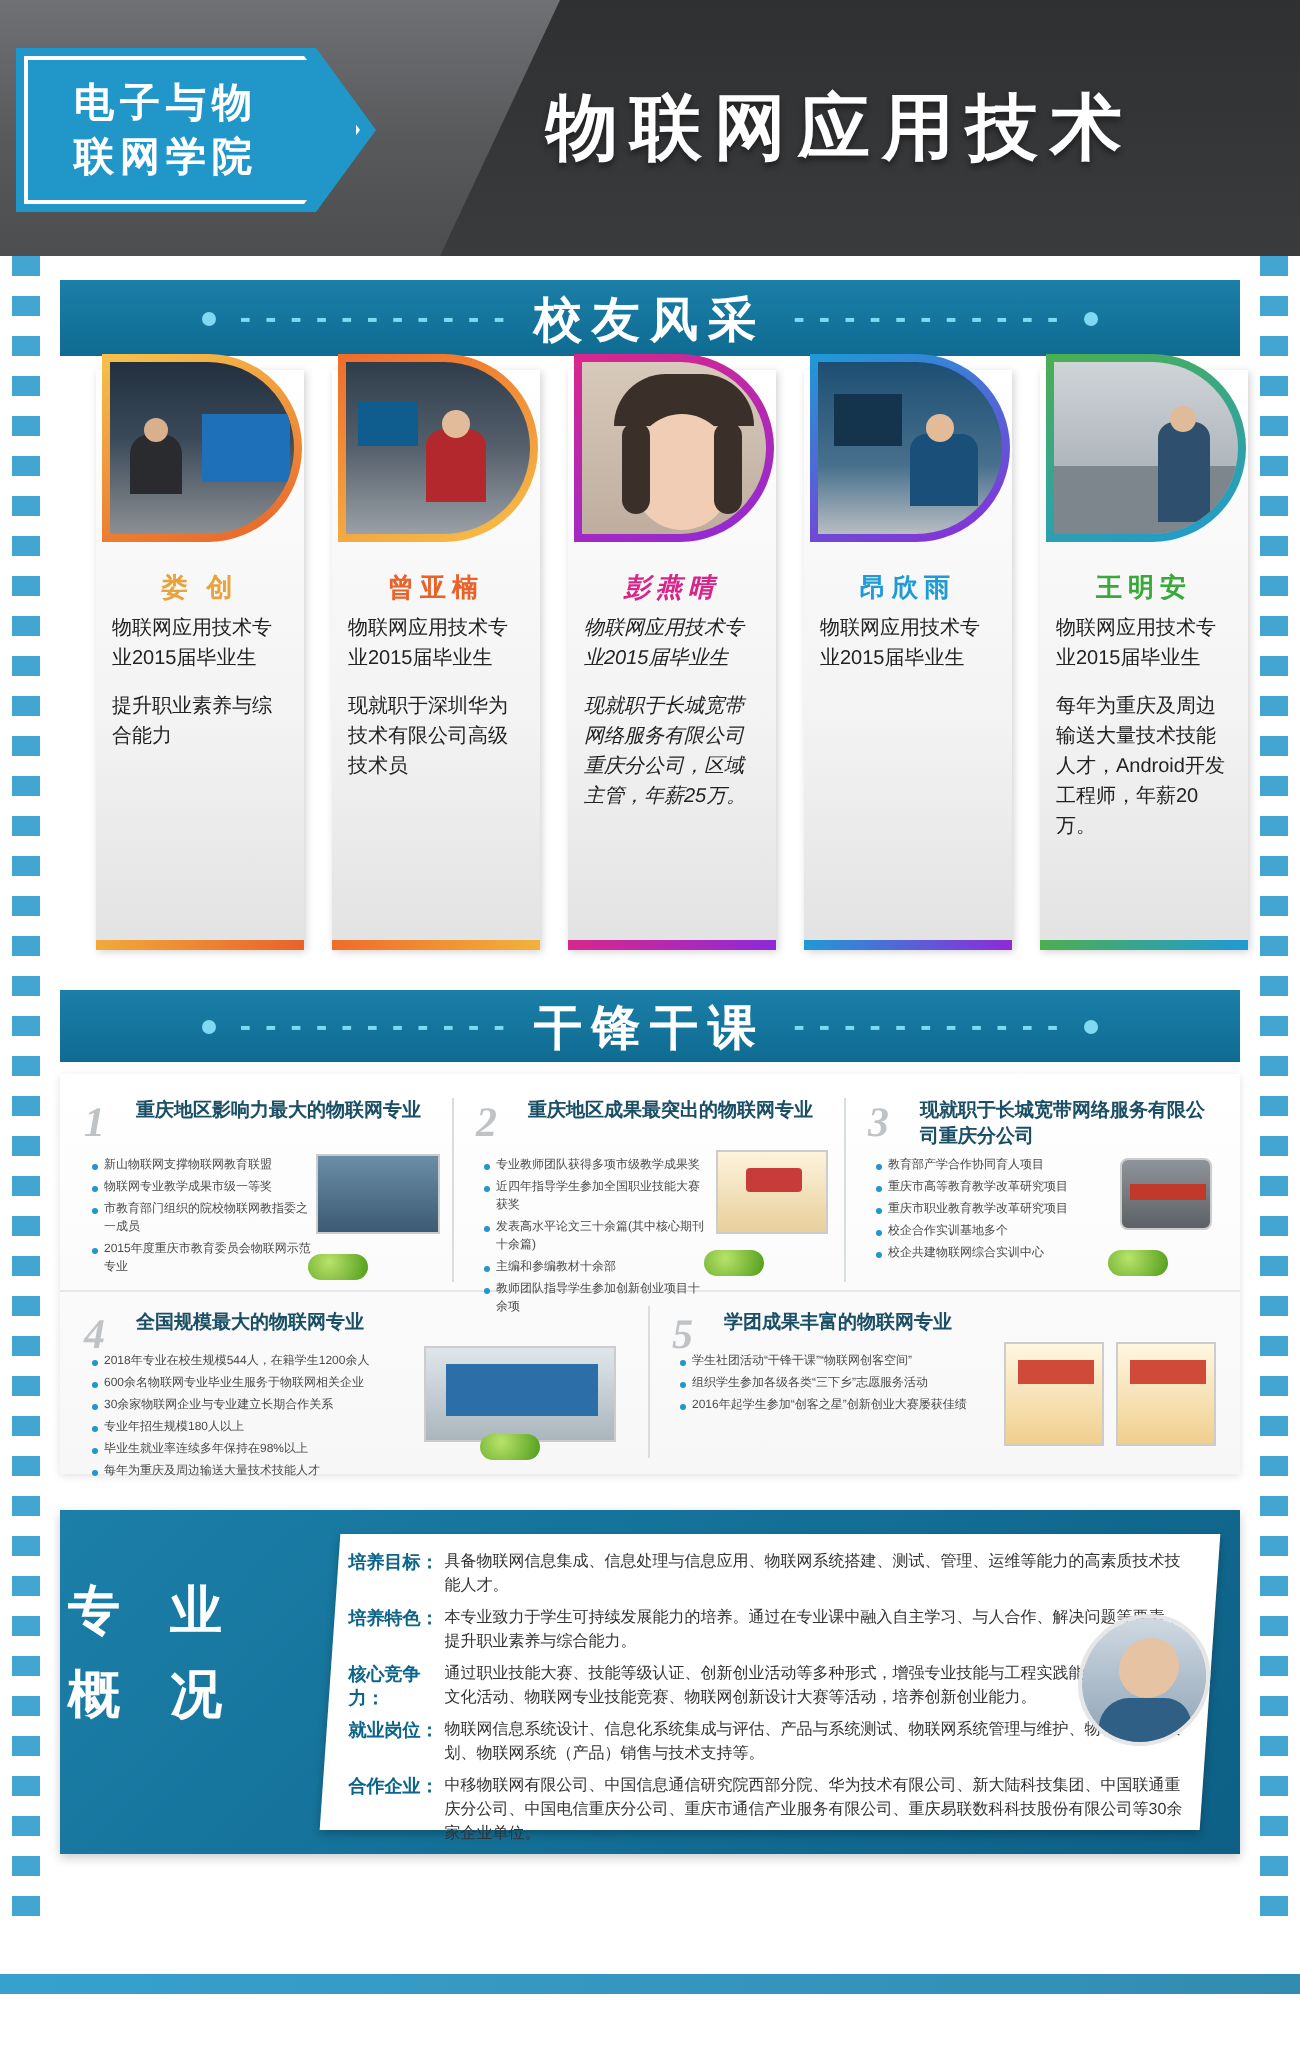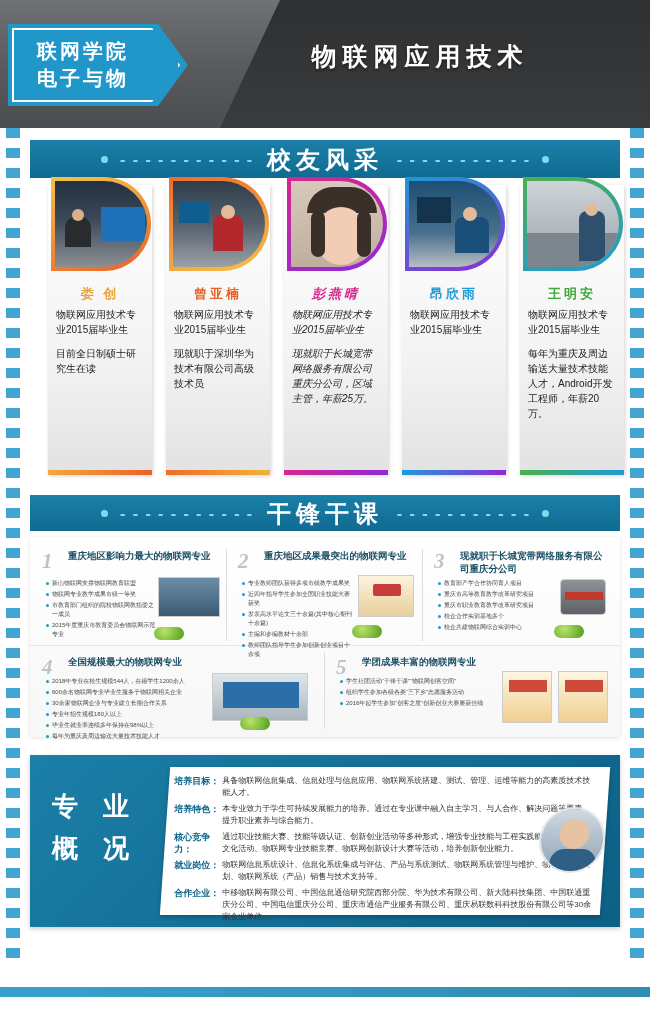--- a/index.html
+++ b/index.html
@@ -37,21 +37,21 @@
     clip-path: polygon(0 0, 140px 0, 168px 37px, 140px 74px, 0 74px);
   }
   .badge-text {
     position: absolute; left: 0; top: 14px; width: 150px;
     color: #fff; font-size: 20px; font-weight: bold; letter-spacing: 3px;
     text-align: center; line-height: 27px;
     font-family: "DejaVu Sans", sans-serif;
   }
   .header-title {
     position: absolute; left: 205px; top: 40px; width: 430px;
-    color: #ffffff; font-size: 25px; font-weight: bold; letter-spacing: 6px;
+    color: #ffffff; font-size: 36px; font-weight: bold; letter-spacing: 6px;
     text-align: center;
     text-shadow: 0 2px 3px rgba(0,0,0,.45);
     font-family: "DejaVu Sans", sans-serif;
   }
   
   .body-bg {
     position: absolute; left: 0; top: 128px; width: 650px; height: 897px;
     background: #ffffff;
   }
   .side-strip {
@@ -125,21 +125,21 @@
   }
   .feat-divider { position: absolute; width: 1px; background: #d8dde0; }
 
   
   .ov-wrap {
     position: absolute; left: 30px; top: 755px; width: 590px; height: 172px;
     background: linear-gradient(135deg,#1b7fa8 0%, #0d5f85 100%);
     box-shadow: 0 2px 5px rgba(0,0,0,.2);
   }
   .ov-left {
-    position: absolute; left: 22px; top: 30px; width: 110px; color: #fff;
+    position: absolute; left: 4px; top: 30px; width: 110px; color: #fff;
     font-size: 26px; font-weight: bold; letter-spacing: 8px; line-height: 42px;
     font-family: "DejaVu Sans", sans-serif;
   }
   .ov-panel {
     position: absolute; left: 135px; top: 12px; width: 440px; height: 148px;
     background: #ffffff;
     transform: skewX(-4deg);
     box-shadow: 0 2px 4px rgba(0,0,0,.25);
   }
   .ov-inner { position: absolute; left: 10px; top: 8px; width: 420px; transform: skewX(4deg); }
@@ -160,22 +160,22 @@
 </head>
 <body>
 
 <div class="poster">
 
   <div class="header">
     <div class="header-diag"></div>
     <div class="badge">
       <div class="badge-inner"></div>
       <div class="badge-text">
+        <div>电子与物</div>
         <div>联网学院</div>
-        <div>电子与物</div>
       </div>
     </div>
     <div class="header-title">物联网应用技术</div>
   </div>
 
   <div class="body-bg">
     <div class="side-strip side-left"></div>
     <div class="side-strip side-right"></div>
   </div>
 
@@ -196,21 +196,21 @@
             <div class="ph" style="background:linear-gradient(180deg,#22303f 0%,#3b4a5a 45%,#8c8f92 100%);"></div>
             <div style="position:absolute;left:46px;top:26px;width:44px;height:34px;background:#1e70b8;"></div>
             <div style="position:absolute;left:10px;top:36px;width:26px;height:30px;background:#2a2b2e;border-radius:10px 10px 0 0;"></div>
             <div style="position:absolute;left:17px;top:28px;width:12px;height:12px;border-radius:50%;background:#d8b08c;"></div>
           </div>
         </div>
       </div>
       <div class="a-name" style="color:#e8a33d;">娄 创</div>
       <div class="a-text">
         <p>物联网应用技术专业2015届毕业生</p>
-        <p>目前全日制硕士研究生在读</p>
+        <p>提升职业素养与综合能力</p>
       </div>
       <div class="footbar" style="background:linear-gradient(90deg,#f2a93b,#e8622a);"></div>
     </div>
 
     <div class="alumni-card" style="left:136px;text-decoration:underline;">
       <div class="photo-wrap">
         <div class="dshape" style="background:linear-gradient(160deg,#ef6c2a,#f5c24a);">
           <div class="dphoto">
             <div class="ph" style="background:linear-gradient(180deg,#2f3d4b 0%,#55606c 50%,#9aa0a6 100%);"></div>
             <div style="position:absolute;left:6px;top:20px;width:30px;height:22px;background:#0f5d8f;"></div>

